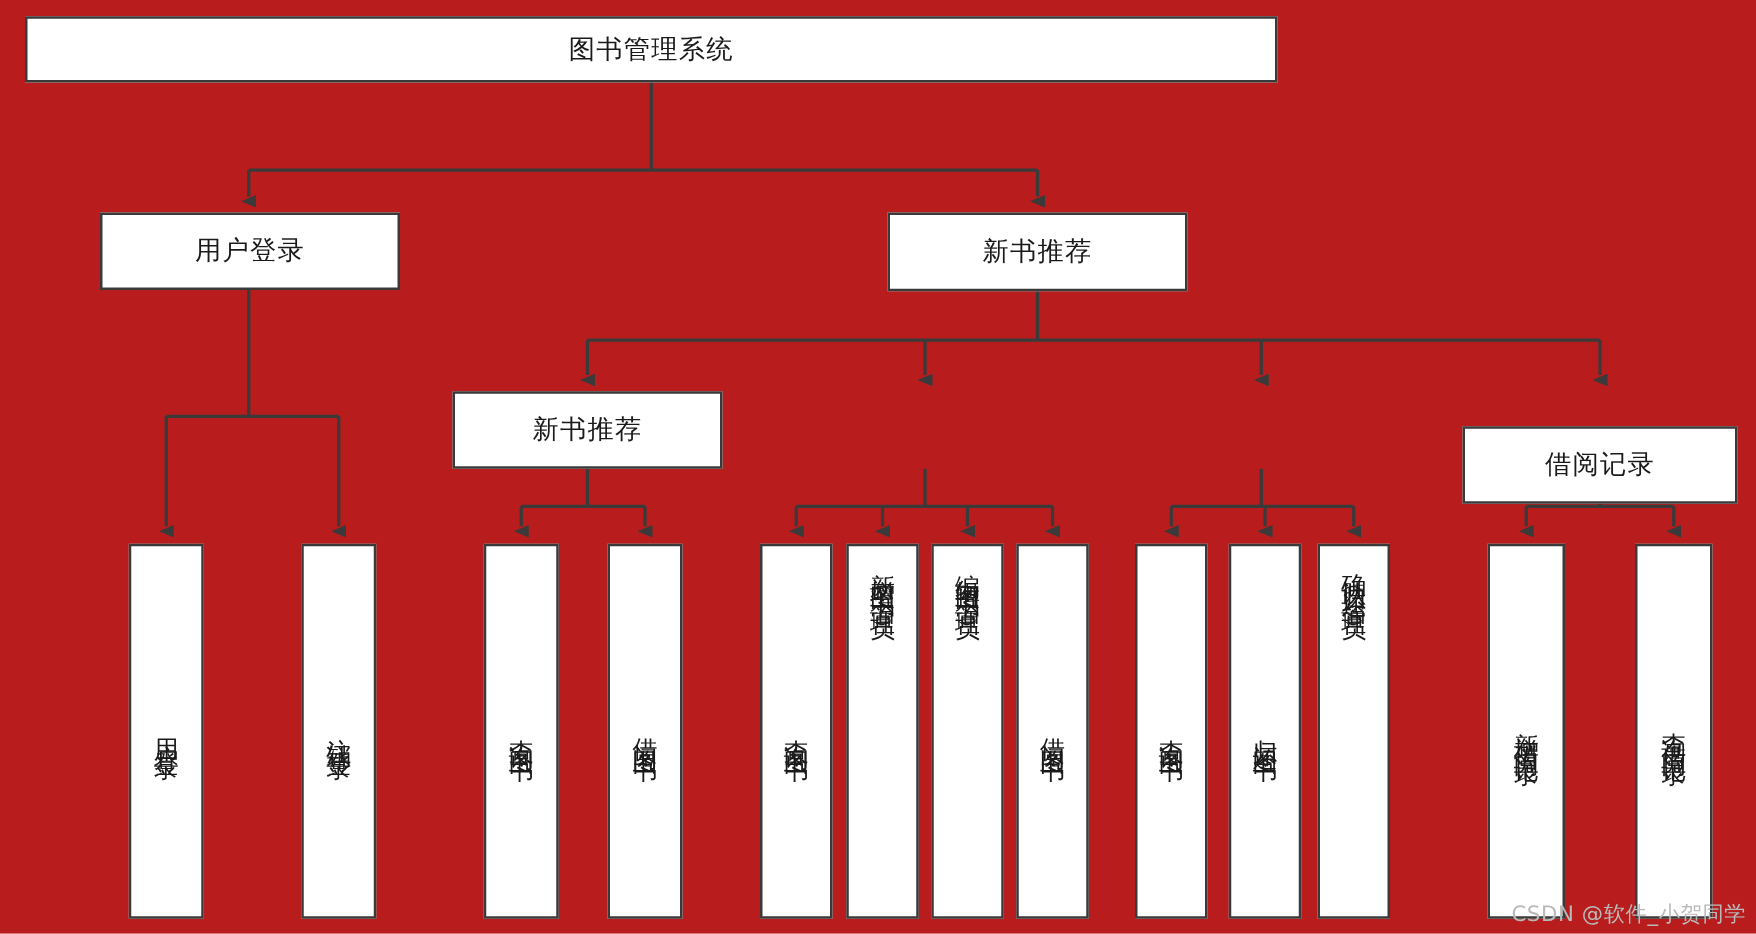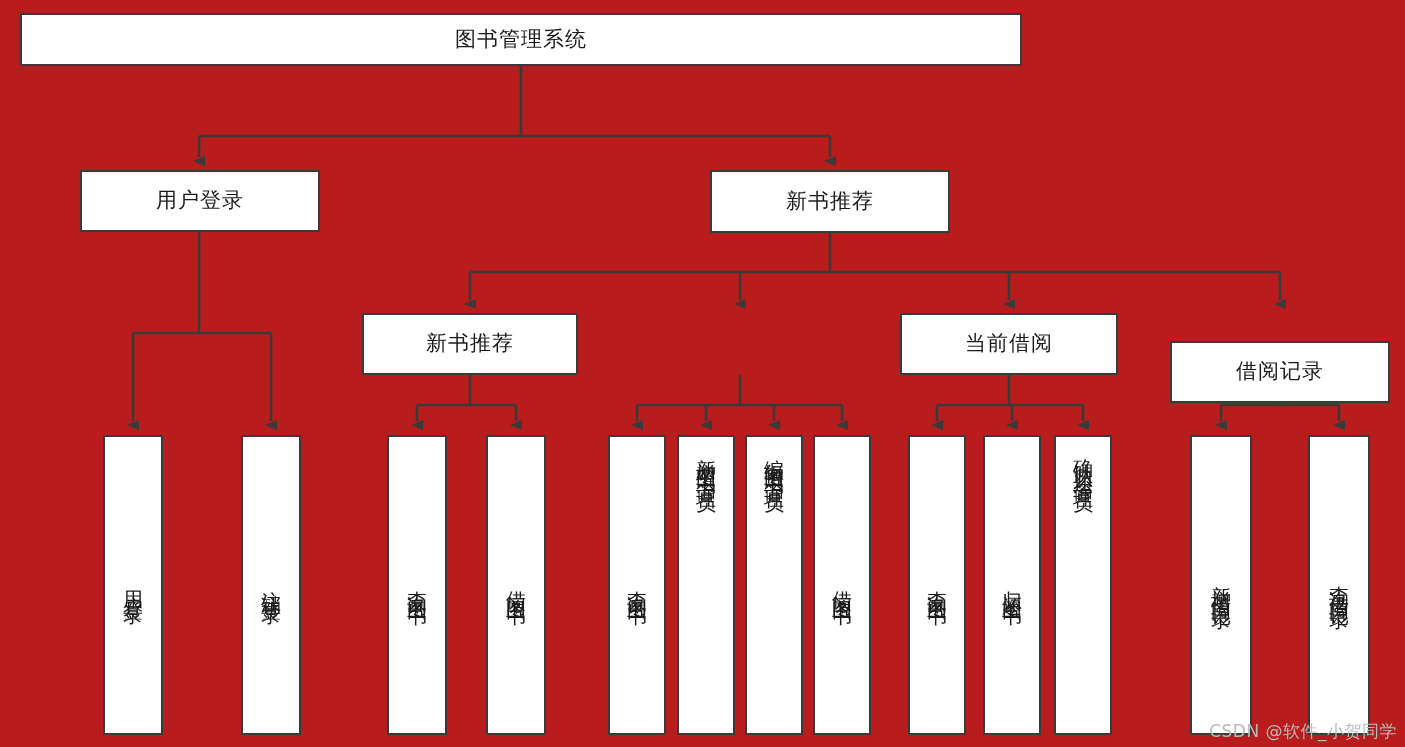--- a/index.html
+++ b/index.html
@@ -125,21 +125,20 @@
       <path d="M 1339 405 L 1339 421" marker-end="url(#arrow)"></path>
     </g>
   </svg>
 
   <div class="node horiz root" style="left:20px; top:13px; width:1002px; height:53px;">图书管理系统</div>
 
   <div class="node horiz" style="left:80px; top:170px; width:240px; height:62px;">用户登录</div>
   <div class="node horiz" style="left:710px; top:170px; width:240px; height:63px;">新书推荐</div>
 
   <div class="node horiz" style="left:362px; top:313px; width:216px; height:62px;">新书推荐</div>
-  <div class="node horiz" style="left:900px; top:313px; width:218px; height:62px;">当前借阅</div>
   <div class="node horiz" style="left:1170px; top:313px; width:220px; height:62px;margin-top:28px;">借阅记录</div>
 
   <div class="node vert centered" style="left:103px; top:435px; width:60px; height:300px;">用户登录</div>
   <div class="node vert centered" style="left:241px; top:435px; width:60px; height:300px;">注销登录</div>
 
   <div class="node vert centered" style="left:387px; top:435px; width:60px; height:300px;">查询图书</div>
   <div class="node vert centered" style="left:486px; top:435px; width:60px; height:300px;">借阅图书</div>
 
   <div class="node vert centered" style="left:608px; top:435px; width:58px; height:300px;">查询图书</div>
   <div class="node vert" style="left:677px; top:435px; width:58px; height:300px;">新增图书（管理员）</div>

